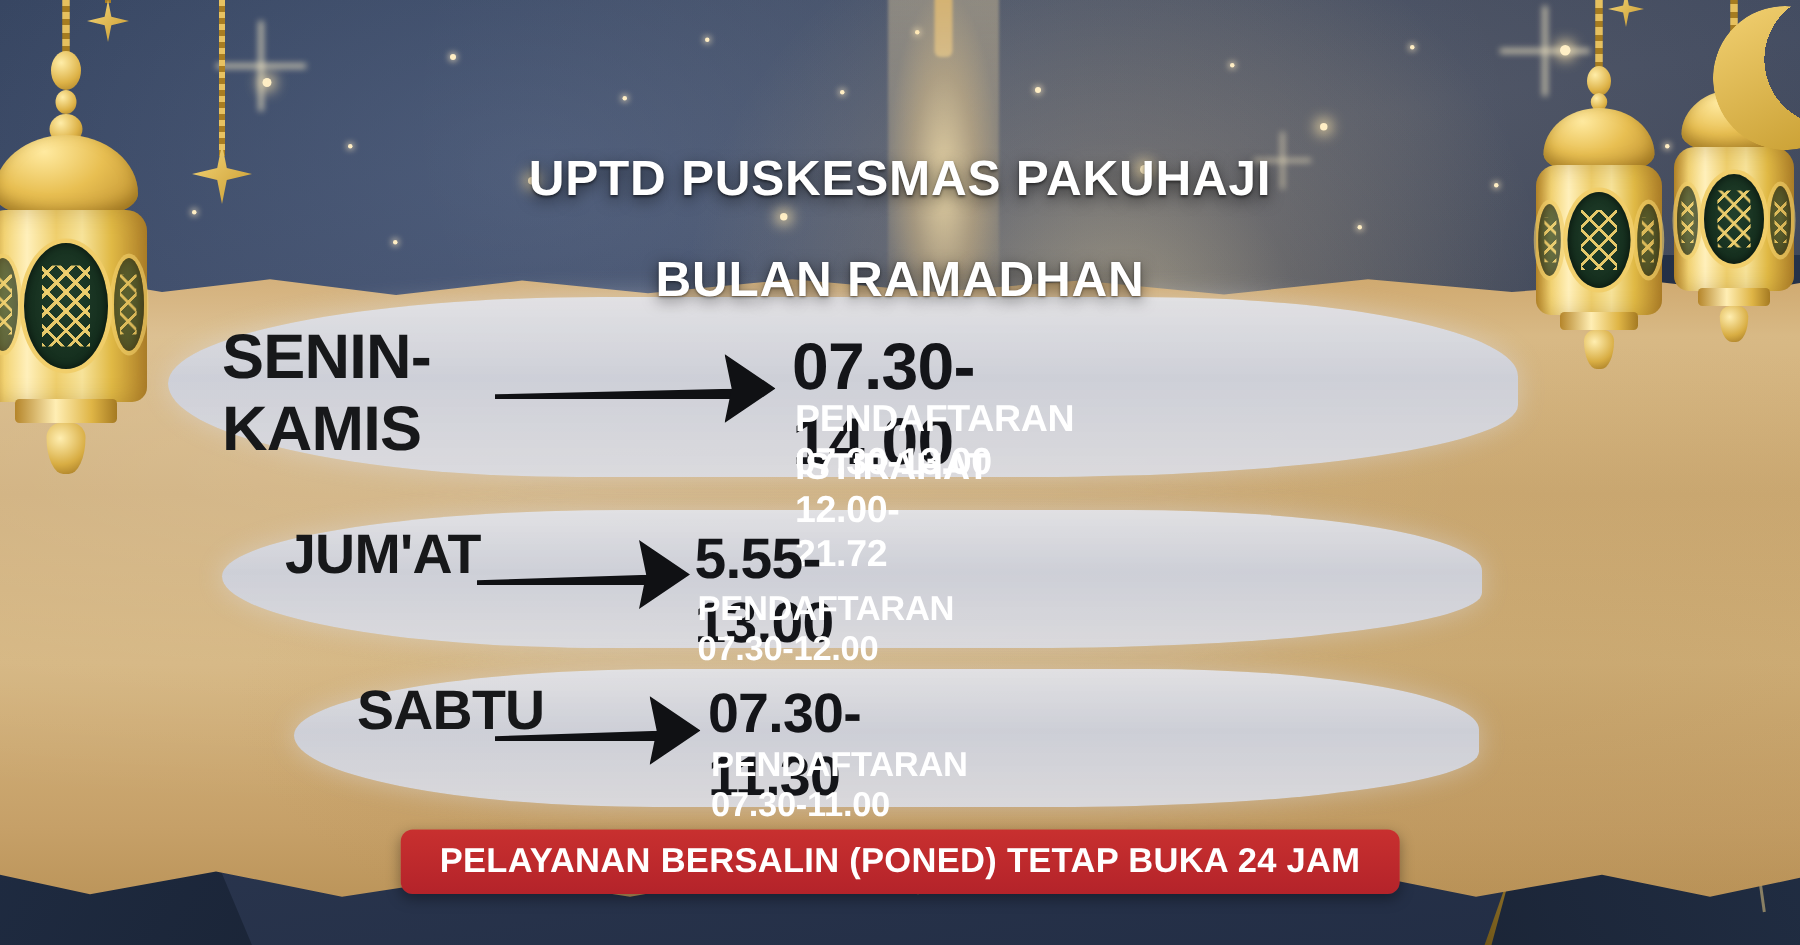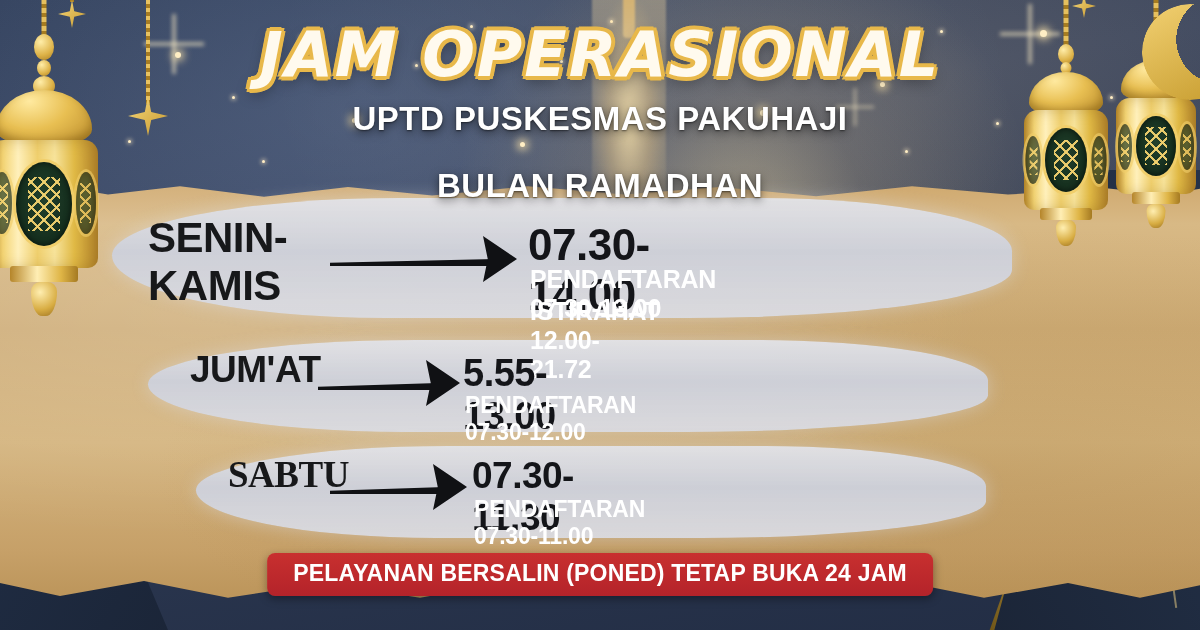--- a/index.html
+++ b/index.html
@@ -345,21 +345,20 @@
     <div class="lfoot" style="top:216px;width:48px;height:12px;"></div>
     <div class="ltip" style="top:228px;width:19px;height:24px;"></div>
   </div>
 
   <div class="crescent" style="left:1142px;top:4px;"></div>
   <div class="orn" style="left:1074px;top:-8px;width:20px;height:40px;">
 
     <div class="ostar" style="top:2px;width:24px;height:24px;"></div>
   </div>
 
-  <div class="title">JAM OPERASIONAL</div>
   <div class="sub1">UPTD PUSKESMAS PAKUHAJI</div>
   <div class="sub2">BULAN RAMADHAN</div>
 
   <div class="row">
     <div class="day" style="left:148px;top:214px;font-size:42px;">SENIN-KAMIS</div>
     <div class="arrow" style="left:330px;top:244px;width:165px;height:30px;">
       <div class="shaft"></div>
         <div class="head"></div>
     </div>
     <div class="time" style="left:528px;top:220px;font-size:44px;">07.30-14.00</div>
@@ -371,21 +370,21 @@
     <div class="day" style="left:190px;top:349px;font-size:37px;">JUM'AT</div>
     <div class="arrow" style="left:318px;top:370px;width:120px;height:26px;">
       <div class="shaft"></div>
         <div class="head"></div>
     </div>
     <div class="time" style="left:463px;top:352px;font-size:38px;">5.55-13.00</div>
     <div class="note" style="left:465px;top:392px;font-size:23px;">PENDAFTARAN 07.30-12.00</div>
   </div>
 
   <div class="row">
-    <div class="day" style="left:228px;top:453px;font-size:37px;font-family:Liberation Serif, serif;">SABTU</div>
+    <div class="day" style="left:238px;top:453px;font-size:37px;">SABTU</div>
     <div class="arrow" style="left:330px;top:474px;width:115px;height:26px;">
       <div class="shaft"></div>
         <div class="head"></div>
     </div>
     <div class="time" style="left:472px;top:455px;font-size:37px;">07.30-11.30</div>
     <div class="note" style="left:474px;top:496px;font-size:23px;">PENDAFTARAN 07.30-11.00</div>
   </div>
 
   <div class="banner">
     <span>PELAYANAN BERSALIN  (PONED) TETAP BUKA 24 JAM</span>

